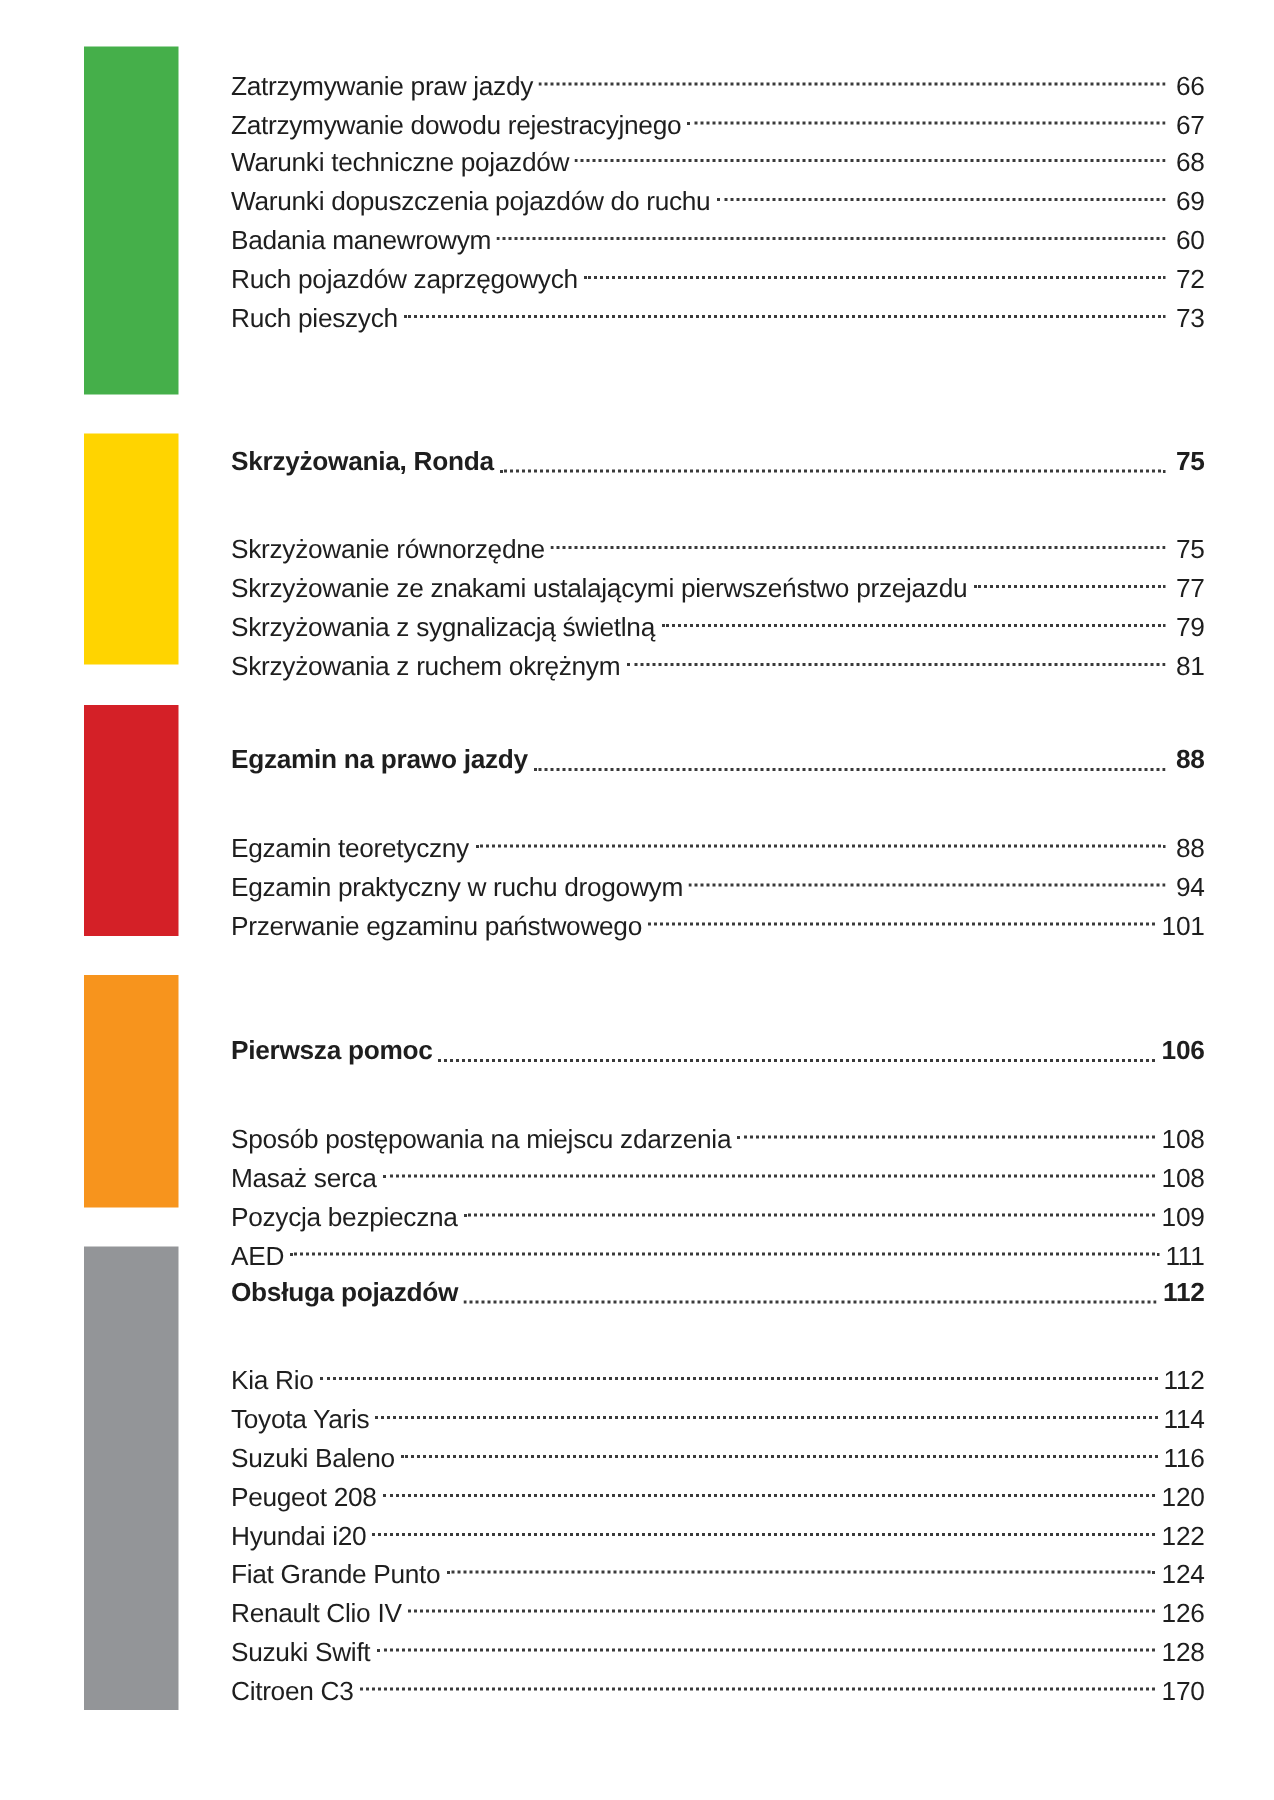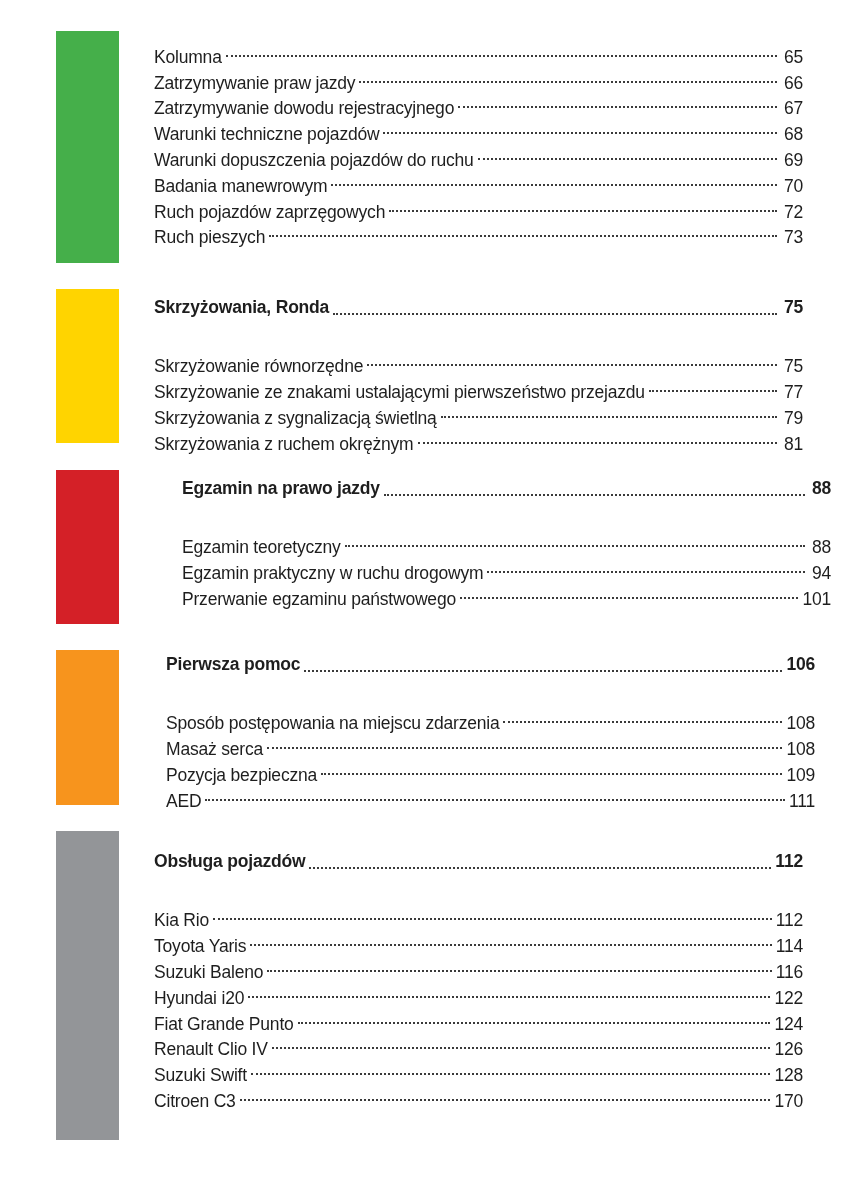--- a/index.html
+++ b/index.html
@@ -21,25 +21,20 @@
 <body>
 
 <div class="bar" style="top:31px;height:232px;background:#45AF4A;"></div>
 <div class="bar" style="top:289px;height:154px;background:#FFD400;"></div>
 <div class="bar" style="top:470px;height:154px;background:#D42027;"></div>
 <div class="bar" style="top:650px;height:155px;background:#F7941D;"></div>
 <div class="bar" style="top:831px;height:309px;background:#939598;"></div>
 
 <div class="section" style="top:37px;">
   <div class="row">
-      <span class="label">Kolumna</span>
-      <span class="dots"></span>
-      <span class="page">65</span>
-    </div>
-  <div class="row">
       <span class="label">Zatrzymywanie praw jazdy</span>
       <span class="dots"></span>
       <span class="page">66</span>
     </div>
   <div class="row">
       <span class="label">Zatrzymywanie dowodu rejestracyjnego</span>
       <span class="dots"></span>
       <span class="page">67</span>
     </div>
   <div class="row">
@@ -48,21 +43,21 @@
       <span class="page">68</span>
     </div>
   <div class="row">
       <span class="label">Warunki dopuszczenia pojazdów do ruchu</span>
       <span class="dots"></span>
       <span class="page">69</span>
     </div>
   <div class="row">
       <span class="label">Badania manewrowym</span>
       <span class="dots"></span>
-      <span class="page">70</span>
+      <span class="page">60</span>
     </div>
   <div class="row">
       <span class="label">Ruch pojazdów zaprzęgowych</span>
       <span class="dots"></span>
       <span class="page">72</span>
     </div>
   <div class="row">
       <span class="label">Ruch pieszych</span>
       <span class="dots"></span>
       <span class="page">73</span>
@@ -91,21 +86,21 @@
       <span class="dots"></span>
       <span class="page">79</span>
     </div>
   <div class="row">
       <span class="label">Skrzyżowania z ruchem okrężnym</span>
       <span class="dots"></span>
       <span class="page">81</span>
     </div>
 </div>
 
-<div class="section" style="top:476px;margin-left:28px;">
+<div class="section" style="top:494px;">
   <div class="row heading">
       <span class="label">Egzamin na prawo jazdy</span>
       <span class="dots"></span>
       <span class="page">88</span>
     </div>
   <div class="gap"></div>
   <div class="row">
       <span class="label">Egzamin teoretyczny</span>
       <span class="dots"></span>
       <span class="page">88</span>
@@ -115,21 +110,21 @@
       <span class="dots"></span>
       <span class="page">94</span>
     </div>
   <div class="row">
       <span class="label">Przerwanie egzaminu państwowego</span>
       <span class="dots"></span>
       <span class="page">101</span>
     </div>
 </div>
 
-<div class="section" style="top:652px;margin-left:12px;">
+<div class="section" style="top:688px;">
   <div class="row heading">
       <span class="label">Pierwsza pomoc</span>
       <span class="dots"></span>
       <span class="page">106</span>
     </div>
   <div class="gap"></div>
   <div class="row">
       <span class="label">Sposób postępowania na miejscu zdarzenia</span>
       <span class="dots"></span>
       <span class="page">108</span>
@@ -167,20 +162,25 @@
       <span class="label">Toyota Yaris</span>
       <span class="dots"></span>
       <span class="page">114</span>
     </div>
   <div class="row">
       <span class="label">Suzuki Baleno</span>
       <span class="dots"></span>
       <span class="page">116</span>
     </div>
   <div class="row">
+      <span class="label">Peugeot 208</span>
+      <span class="dots"></span>
+      <span class="page">120</span>
+    </div>
+  <div class="row">
       <span class="label">Hyundai i20</span>
       <span class="dots"></span>
       <span class="page">122</span>
     </div>
   <div class="row">
       <span class="label">Fiat Grande Punto</span>
       <span class="dots"></span>
       <span class="page">124</span>
     </div>
   <div class="row">

